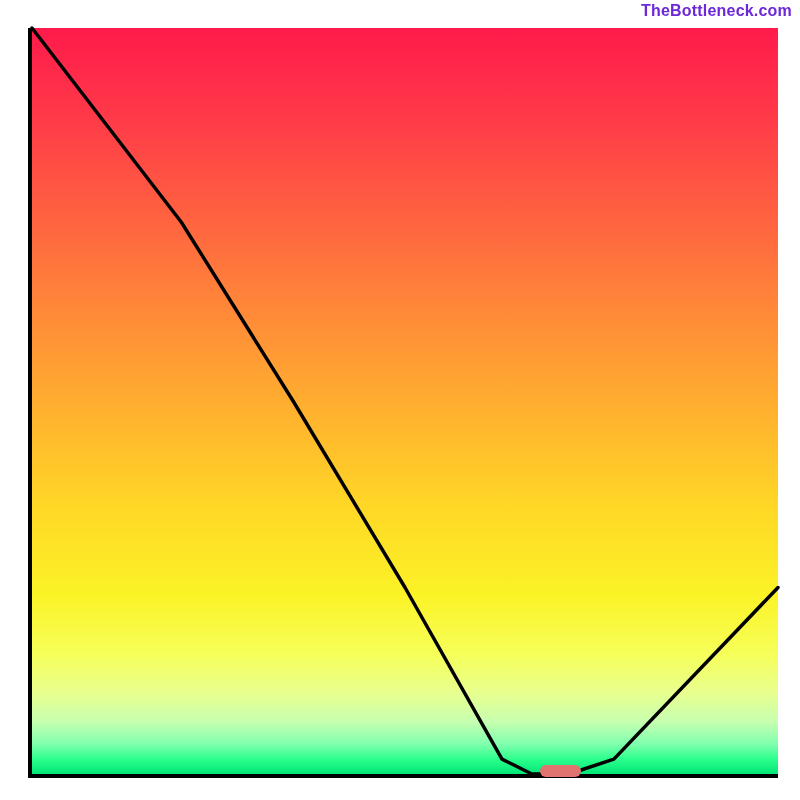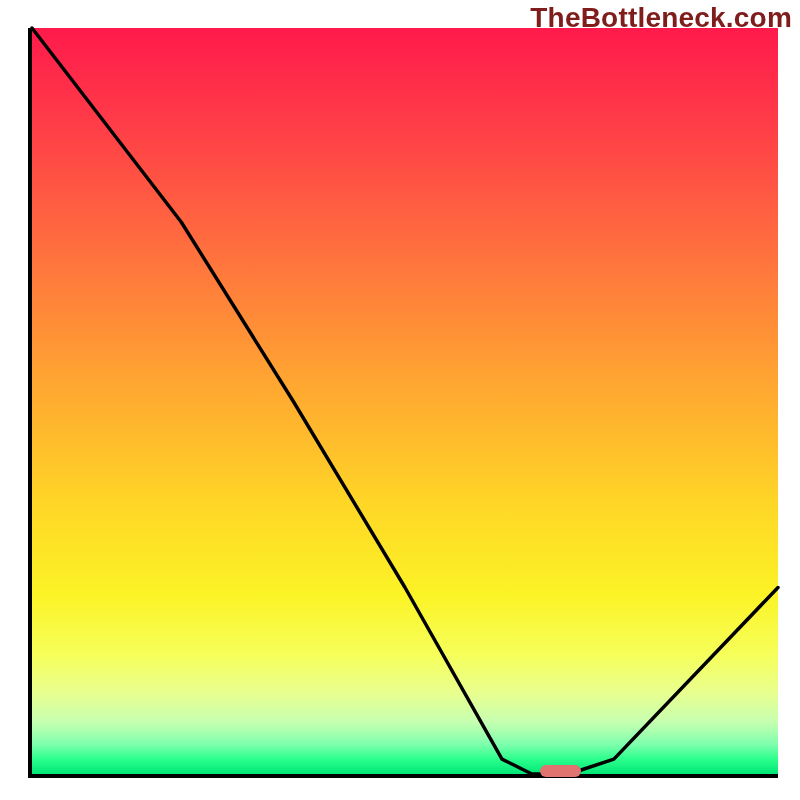--- a/index.html
+++ b/index.html
@@ -7,23 +7,23 @@
   .chart-container {
     position: relative;
     width: 800px;
     height: 800px;
   }
   .watermark {
     position: absolute;
     top: 2px;
     right: 8px;
     font-family: Arial, Helvetica, sans-serif;
-    font-size: 28px;
+    font-size: 16px;
     font-weight: 600;
-    color: #7f1d1d;
+    color: #6d28d9;
     letter-spacing: 0.2px;
   }
   .plot-area {
     position: absolute;
     left: 28px;
     top: 28px;
     width: 750px;
     height: 750px;
     border-left: 4px solid #000;
     border-bottom: 4px solid #000;

